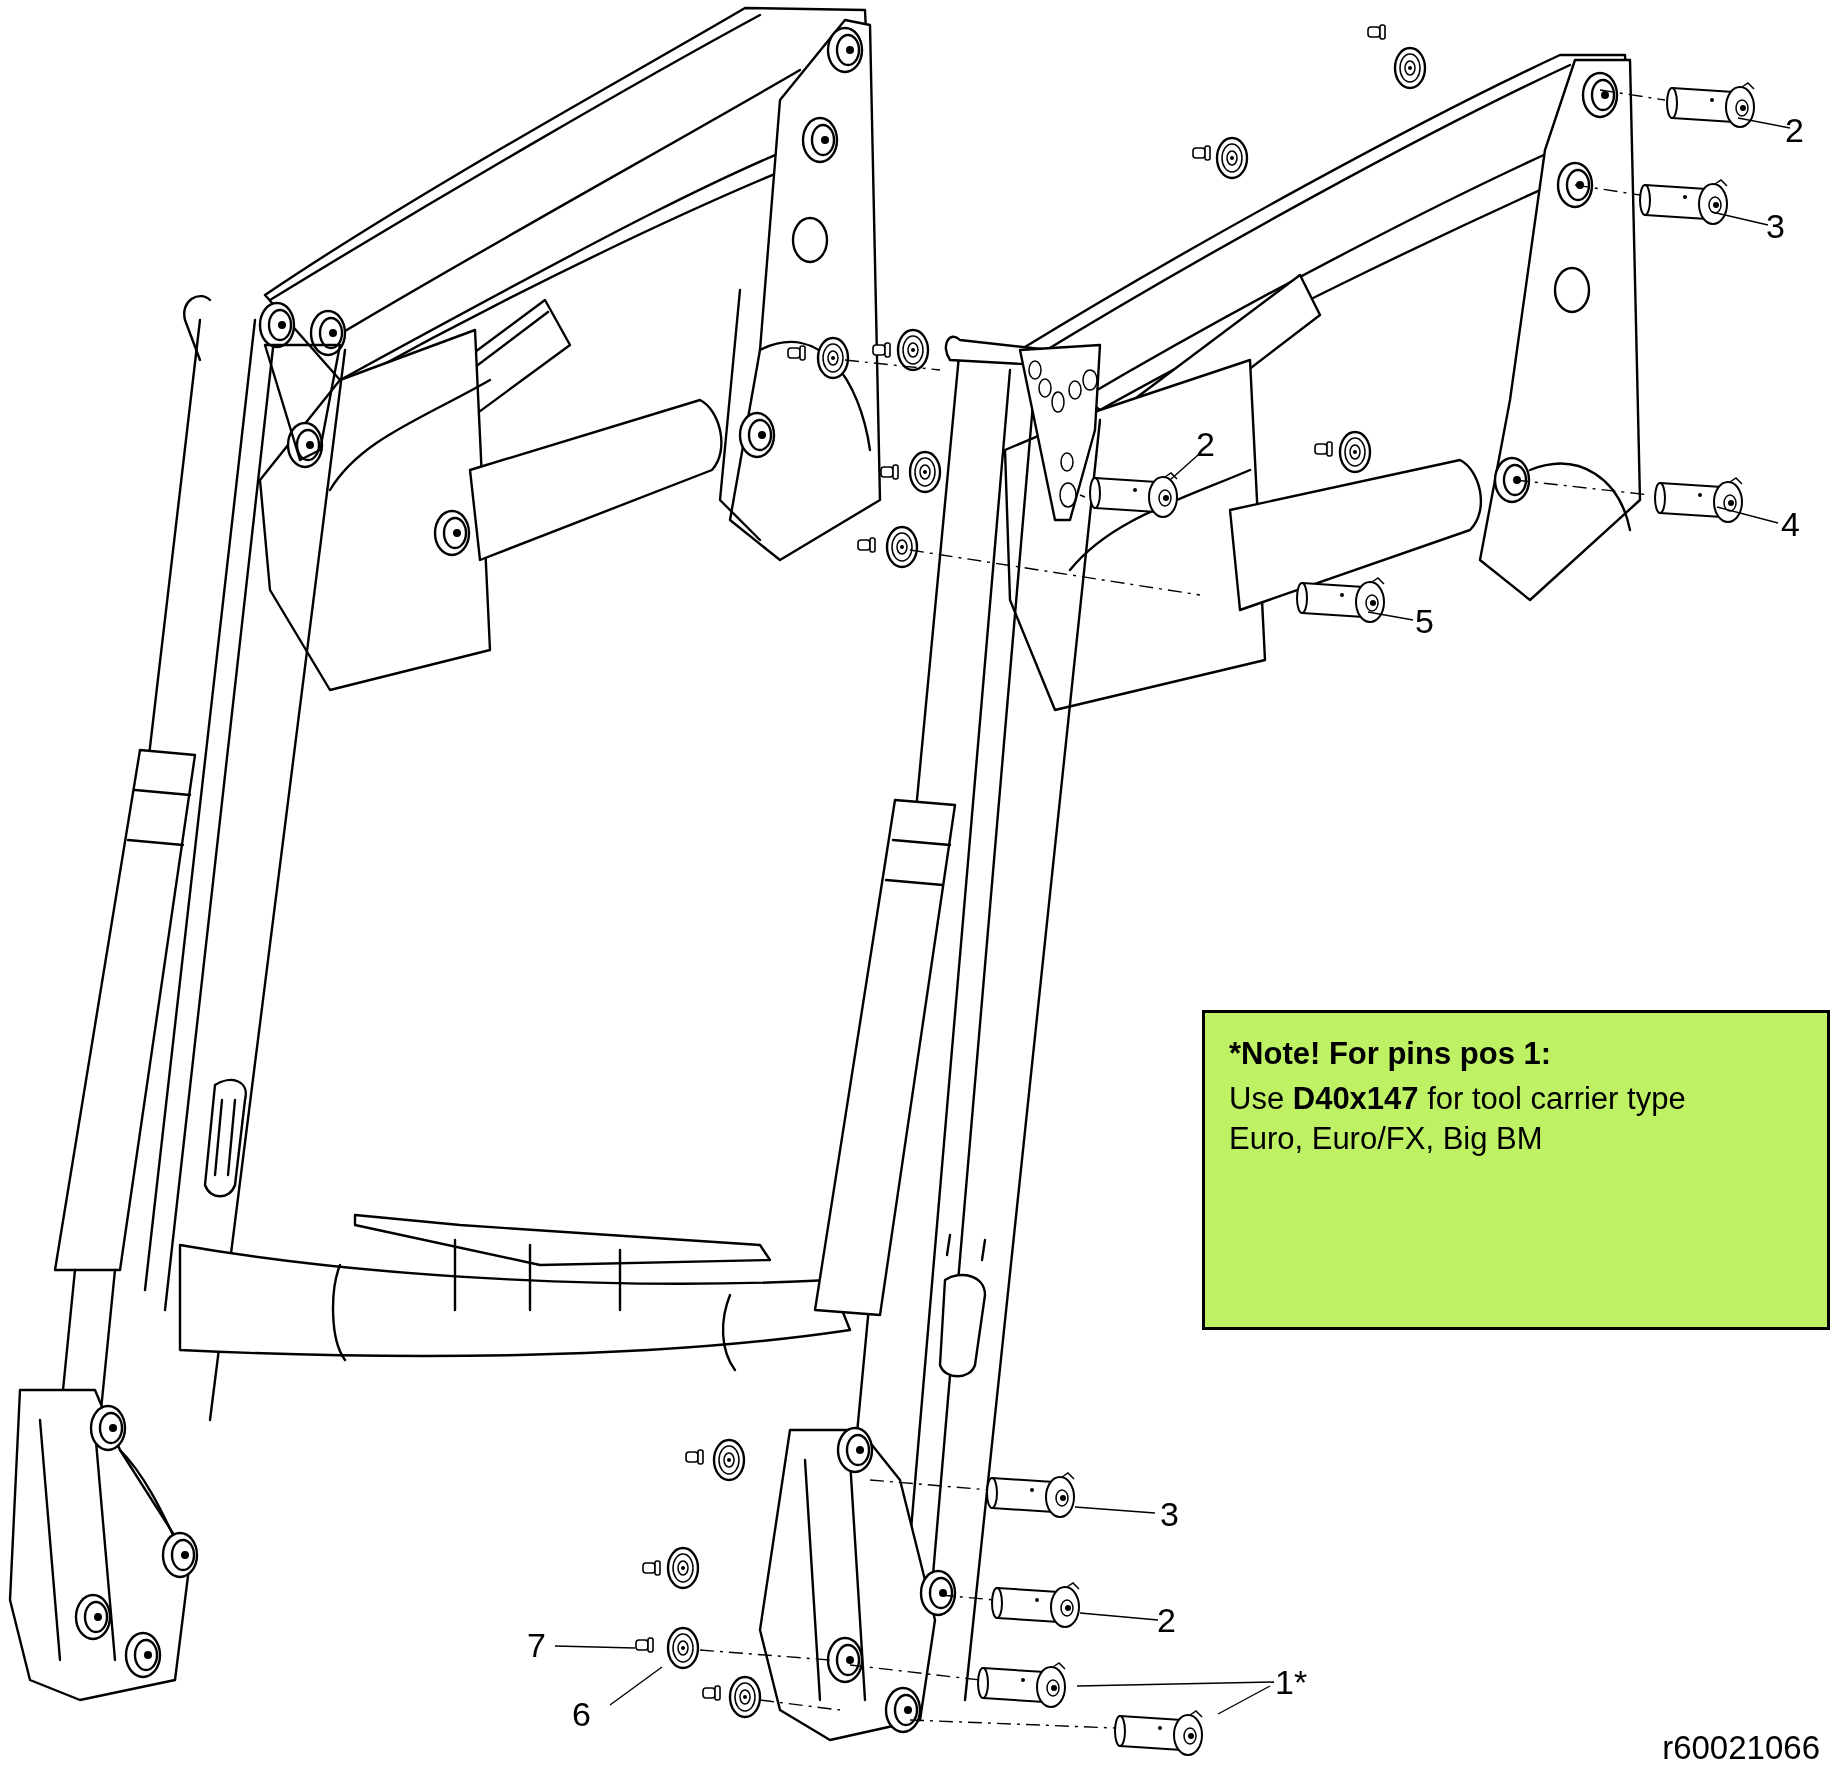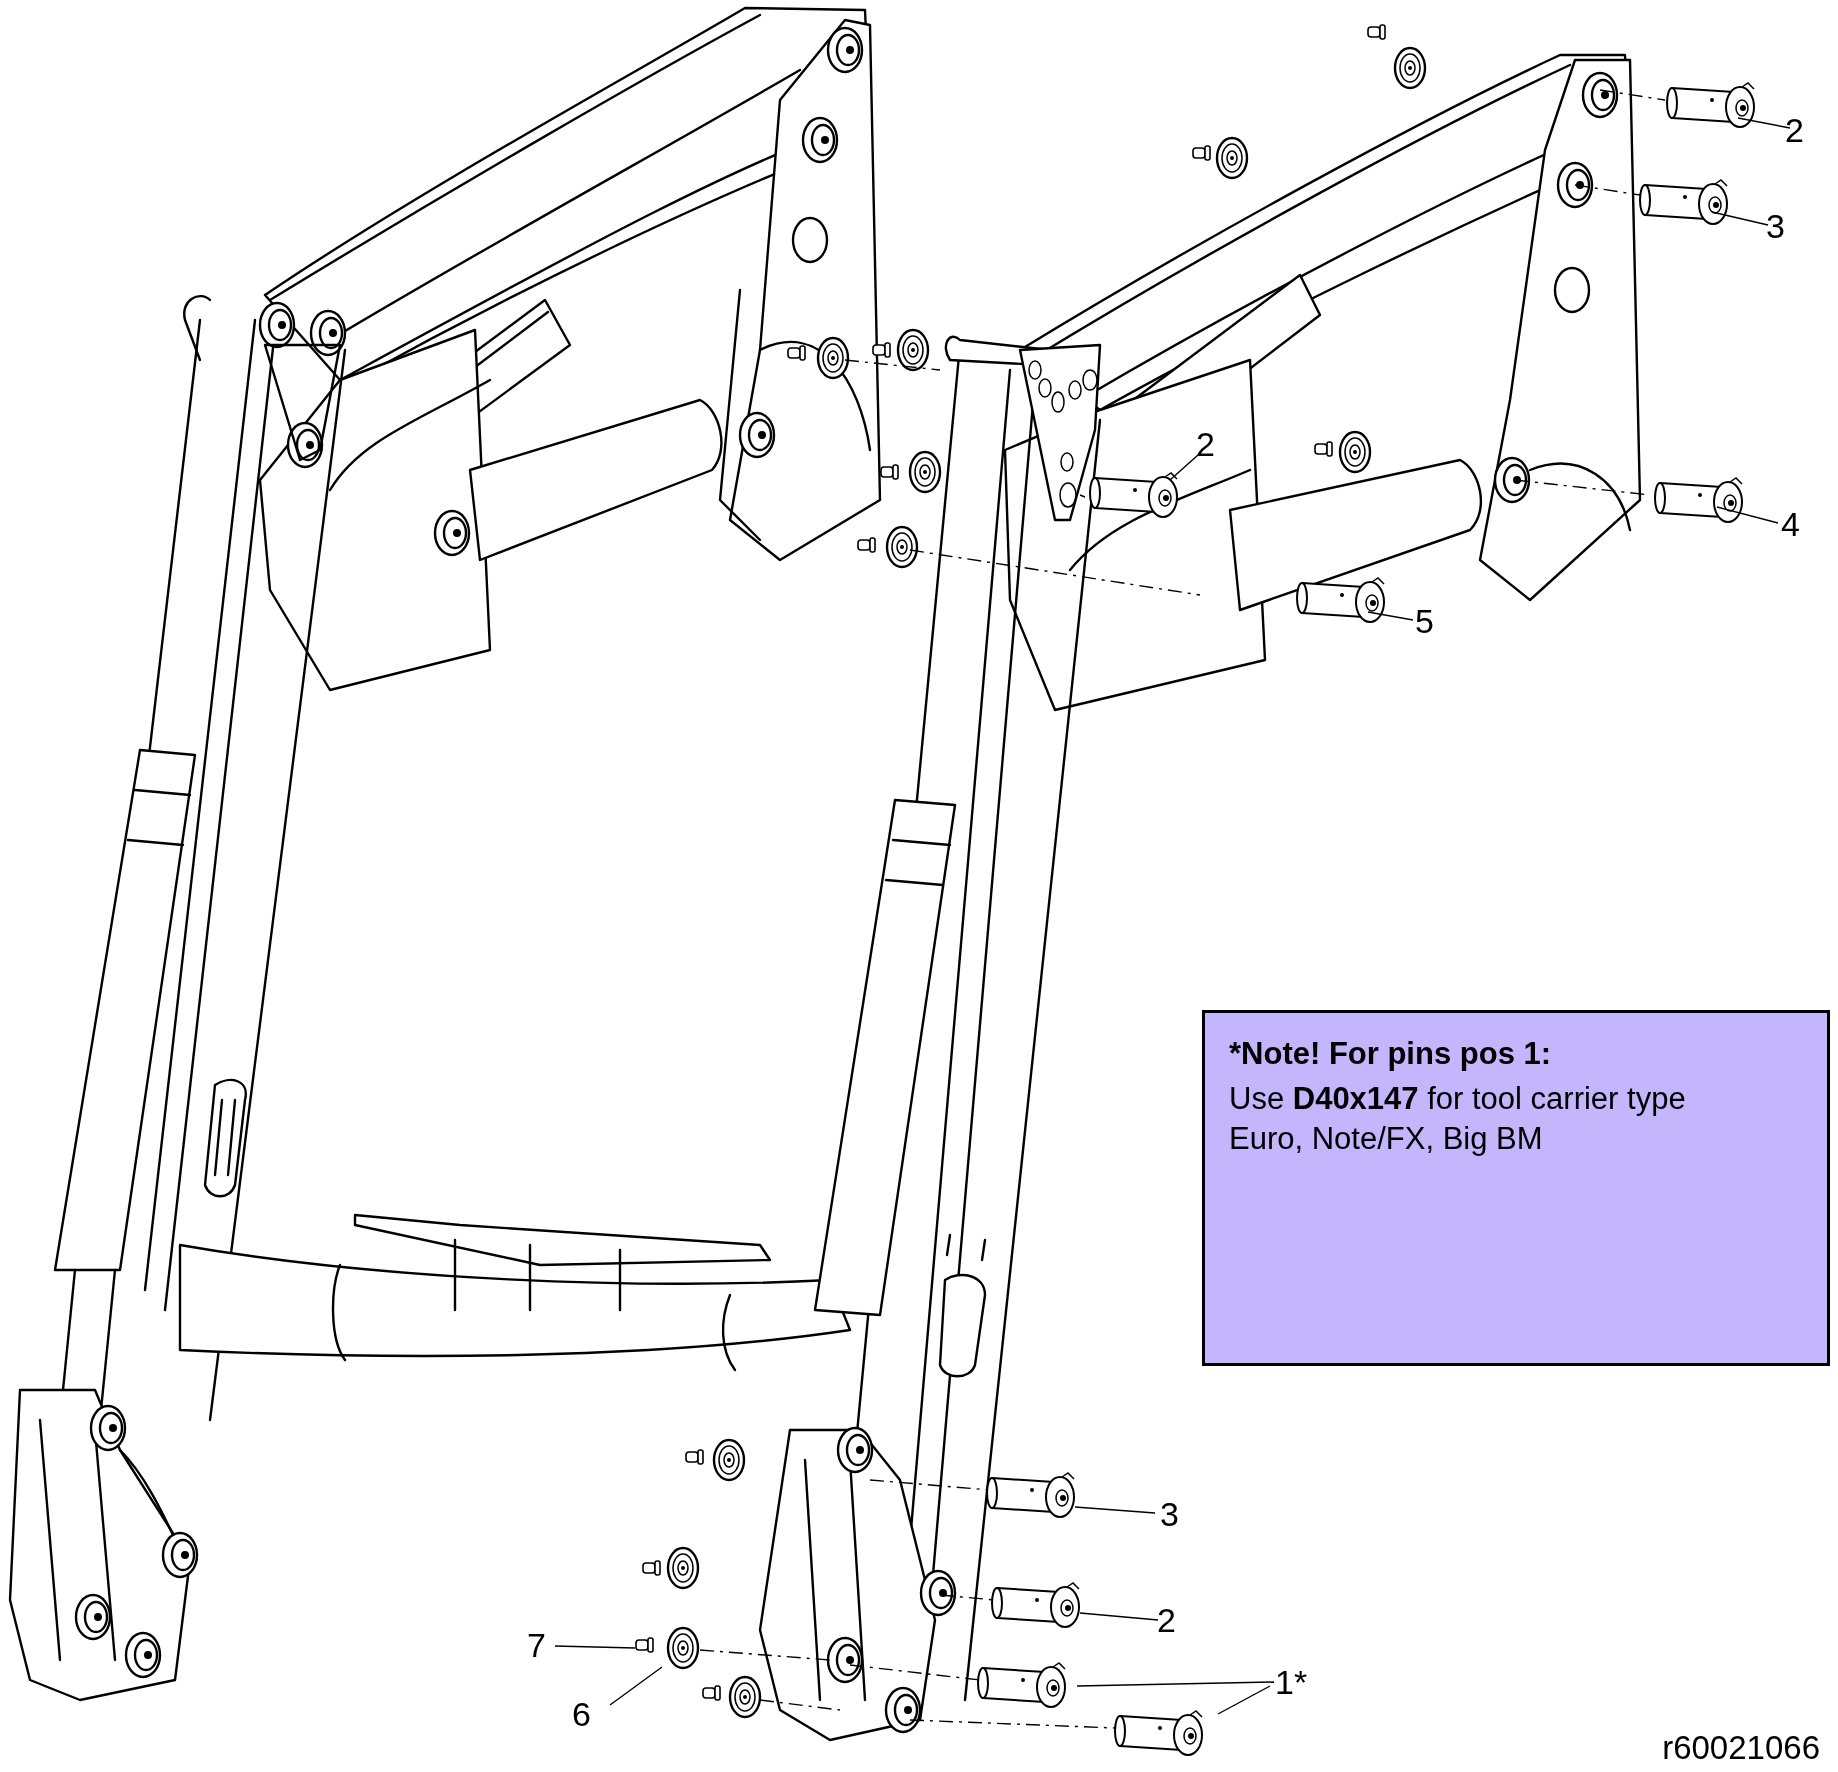--- a/index.html
+++ b/index.html
@@ -4,21 +4,21 @@
 <style>
   html,body{margin:0;padding:0;background:#ffffff;}
   body{width:1838px;height:1772px;position:relative;overflow:hidden;font-family:"Liberation Sans",sans-serif;color:#000;}
   #drawing{position:absolute;left:0;top:0;width:1838px;height:1772px;}
   .ln{fill:none;stroke:#000;stroke-width:2.4;stroke-linejoin:round;stroke-linecap:round;}
   .ln-thin{fill:none;stroke:#000;stroke-width:1.5;}
   .wf{fill:#fff;stroke:#000;stroke-width:2.4;stroke-linejoin:round;}
   .dash{fill:none;stroke:#000;stroke-width:1.4;stroke-dasharray:14 6 3 6;}
   .leader{fill:none;stroke:#000;stroke-width:1.4;}
   .callout{position:absolute;font-size:34px;line-height:1;color:#000;white-space:nowrap;}
-  .note-box{position:absolute;left:1202px;top:1010px;width:628px;height:356px;border:3px solid #000;background:#c4b5fd;box-sizing:border-box;padding:22px 0 0 24px;}
+  .note-box{position:absolute;left:1202px;top:1010px;width:628px;height:320px;border:3px solid #000;background:#bef264;box-sizing:border-box;padding:22px 0 0 24px;}
   .note-title{font-size:31px;font-weight:bold;line-height:38px;margin-bottom:6px;}
   .note-p{font-size:31px;line-height:40px;margin-bottom:6px;}
   .note-p b{font-weight:bold;}
   .fig-id{position:absolute;right:18px;bottom:8px;font-size:33px;line-height:1;}
 </style>
 </head>
 <body>
 
 <svg id="drawing" viewBox="0 0 1838 1772" xmlns="http://www.w3.org/2000/svg">
   <defs>
@@ -228,17 +228,17 @@
 <div class="callout" style="left:1160px;top:1497px;">3</div>
 <div class="callout" style="left:1157px;top:1603px;">2</div>
 <div class="callout" style="left:527px;top:1628px;">7</div>
 <div class="callout" style="left:572px;top:1697px;">6</div>
 <div class="callout" style="left:1275px;top:1665px;">1*</div>
 
 <div class="note-box">
   <div class="note-title">*Note! For pins pos 1:</div>
   <div class="note-p">
     <span>Use </span><b>D40x147</b><span> for tool carrier type</span><br>
-    <span>Euro, Note/FX, Big BM</span>
+    <span>Euro, Euro/FX, Big BM</span>
   </div>
 </div>
 
 <div class="fig-id">r60021066</div>
 
 </body></html>

